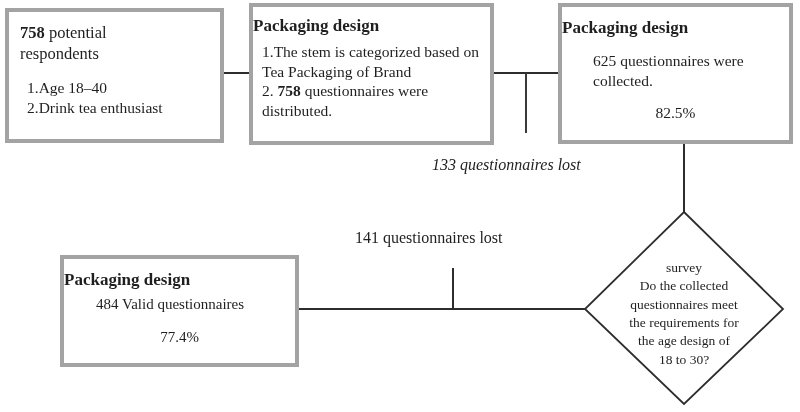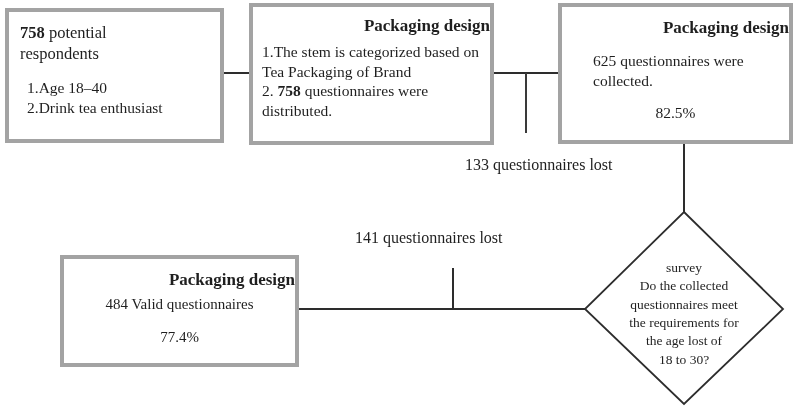--- a/index.html
+++ b/index.html
@@ -42,21 +42,21 @@
   #box-respondents .criteria {
     margin: 13px 0 0 18px;
     font-size: 15.5px;
     line-height: 1.32;
   }
 
   
   #box-distributed { left: 249px; top: 3px; width: 245px; height: 142px; }
   .box-title {
     margin-top: 9px;
-    text-align: right;
+    text-align: left;
     font-weight: bold;
     font-size: 17px;
   }
   #box-distributed .body {
     margin: 6px 8px 0 9px;
     font-size: 15.5px;
     line-height: 1.27;
   }
 
   
@@ -71,37 +71,38 @@
     margin-top: 14px;
     text-align: center;
     font-size: 15.5px;
   }
 
   
   #box-valid { left: 60px; top: 255px; width: 239px; height: 112px; }
   #box-valid .box-title { margin-top: 11px; }
   #box-valid .body {
     margin-top: 6px;
-    text-align: center;
+    text-align: left;
     font-size: 15px;
+    padding-left: 32px;
   }
   #box-valid .pct {
     margin-top: 16px;
     text-align: center;
     font-size: 15px;
   }
 
   
   .lost-label {
     position: absolute;
     z-index: 2;
     font-size: 16px;
     white-space: nowrap;
   }
-  #label-lost-top { left: 465px; top: 156px; }
+  #label-lost-top { left: 432px; top: 156px; font-style: italic; }
   #label-lost-bottom { left: 355px; top: 229px; }
 
   
   #diamond-text {
     position: absolute;
     left: 684px;
     top: 259px;
     transform: translateX(-50%);
     width: 180px;
     text-align: center;
@@ -156,17 +157,17 @@
   </div>
 
   <div class="lost-label" id="label-lost-top">133 questionnaires lost</div>
   <div class="lost-label" id="label-lost-bottom">141 questionnaires lost</div>
 
   <div id="diamond-text">
     <div>survey</div>
     <div>Do the collected</div>
     <div>questionnaires meet</div>
     <div>the requirements for</div>
-    <div>the age lost of</div>
+    <div>the age design of</div>
     <div>18 to 30?</div>
   </div>
 
 </div>
 
 </body></html>

